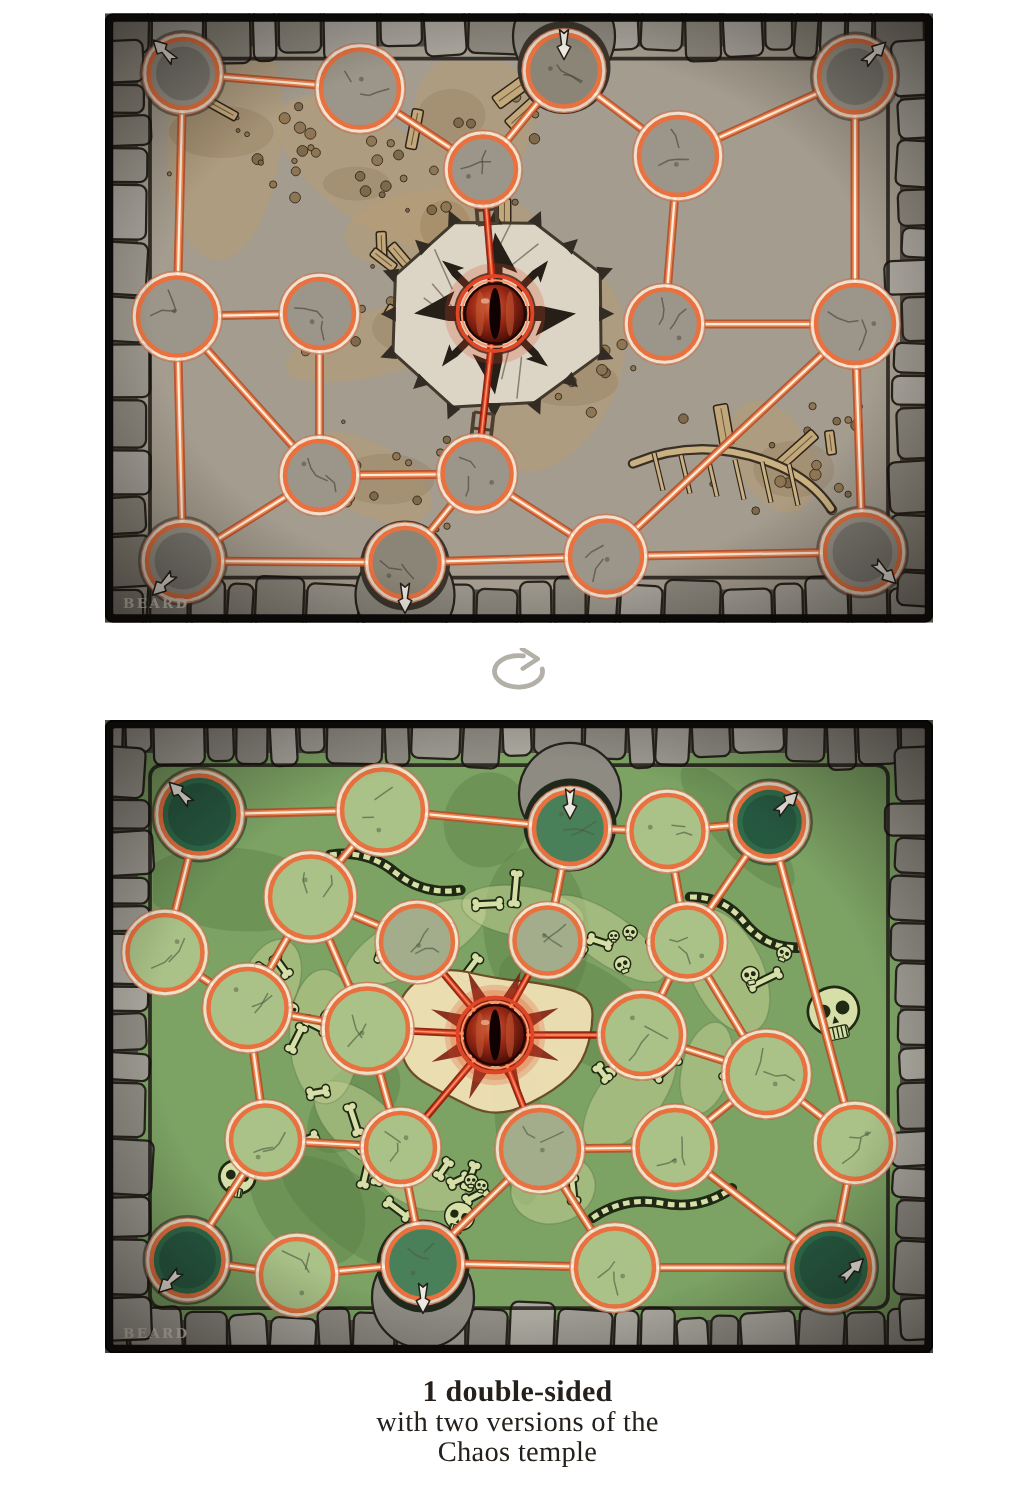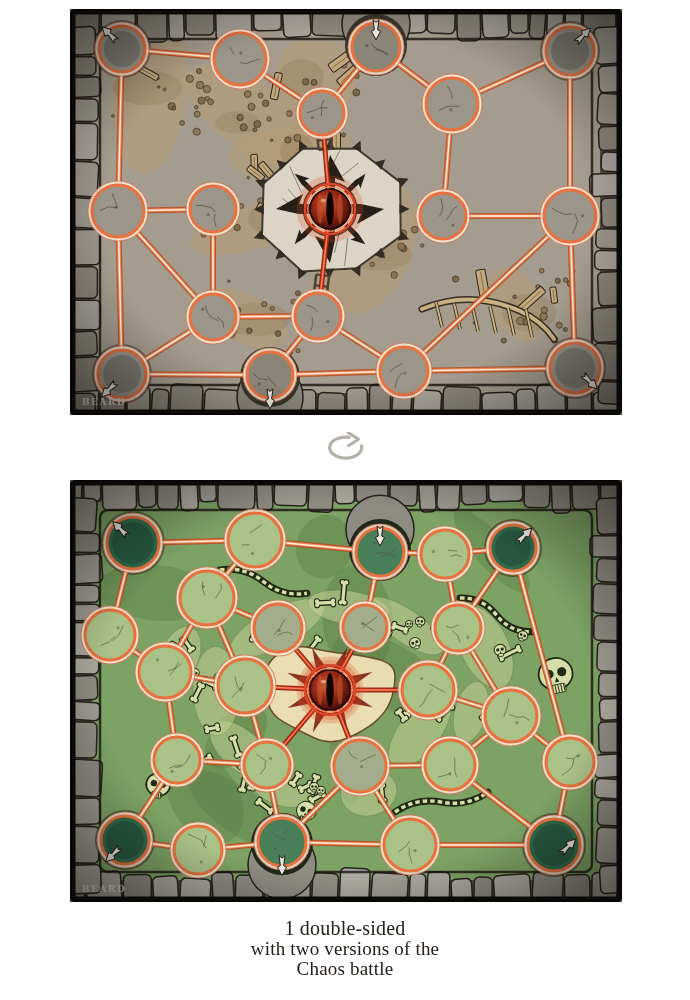--- a/index.html
+++ b/index.html
@@ -6,21 +6,21 @@
   body{width:690px;height:1000px;background:#ffffff;position:relative;overflow:hidden;
        font-family:"Liberation Serif","DejaVu Serif",serif}
   figure{margin:0}
   .map-frame{position:absolute;left:70px;width:552px}
   #map-top{top:9px;height:406px}
   #map-bottom{top:480px;height:422px}
   .map-frame svg{display:block;width:100%;height:100%}
   .rotate-wrap{position:absolute;left:322px;top:432px;width:50px;height:35px}
   .rotate-wrap svg{display:block;width:100%;height:100%}
   .caption{position:absolute;left:0;top:918px;width:690px;text-align:center;color:#25201b;letter-spacing:.2px}
-  .cap-b{font-weight:normal;font-size:20px;line-height:20.5px}
+  .cap-b{font-weight:bold;font-size:20px;line-height:20.5px}
   .cap-r{font-size:19px;line-height:20.5px}
 </style>
 </head>
 <body>
 
 <figure class="map-frame" id="map-top">
     <svg viewBox="0 0 552 406" preserveAspectRatio="none">
       <defs>
         <radialGradient id="map-top-eye" cx="42%" cy="38%" r="68%">
           <stop offset="0%" stop-color="#d2643c"></stop>
@@ -1571,14 +1571,14 @@
       <text x="12" y="412" fill="#e6e0d2" font-size="9" font-family="&quot;DejaVu Serif&quot;,serif" font-weight="bold" letter-spacing="1.5" opacity="0.85">BEARD</text>
       <rect x="0" y="0" width="552" height="422" fill="url(#map-bottom-vig)"></rect>
       <rect x="2.5" y="2.5" width="547" height="417" rx="4" fill="none" stroke="#0c0a08" stroke-width="6"></rect>
       <rect x="0.5" y="0.5" width="551" height="421" rx="5" fill="none" stroke="#000000" stroke-width="1" opacity="0.6"></rect>
     </svg>
   </figure>
 
 <div class="caption">
   <div class="cap-b">1 double-sided</div>
   <div class="cap-r">with two versions of the</div>
-  <div class="cap-r">Chaos battle</div>
+  <div class="cap-r">Chaos temple</div>
 </div>
 
 </body></html>

